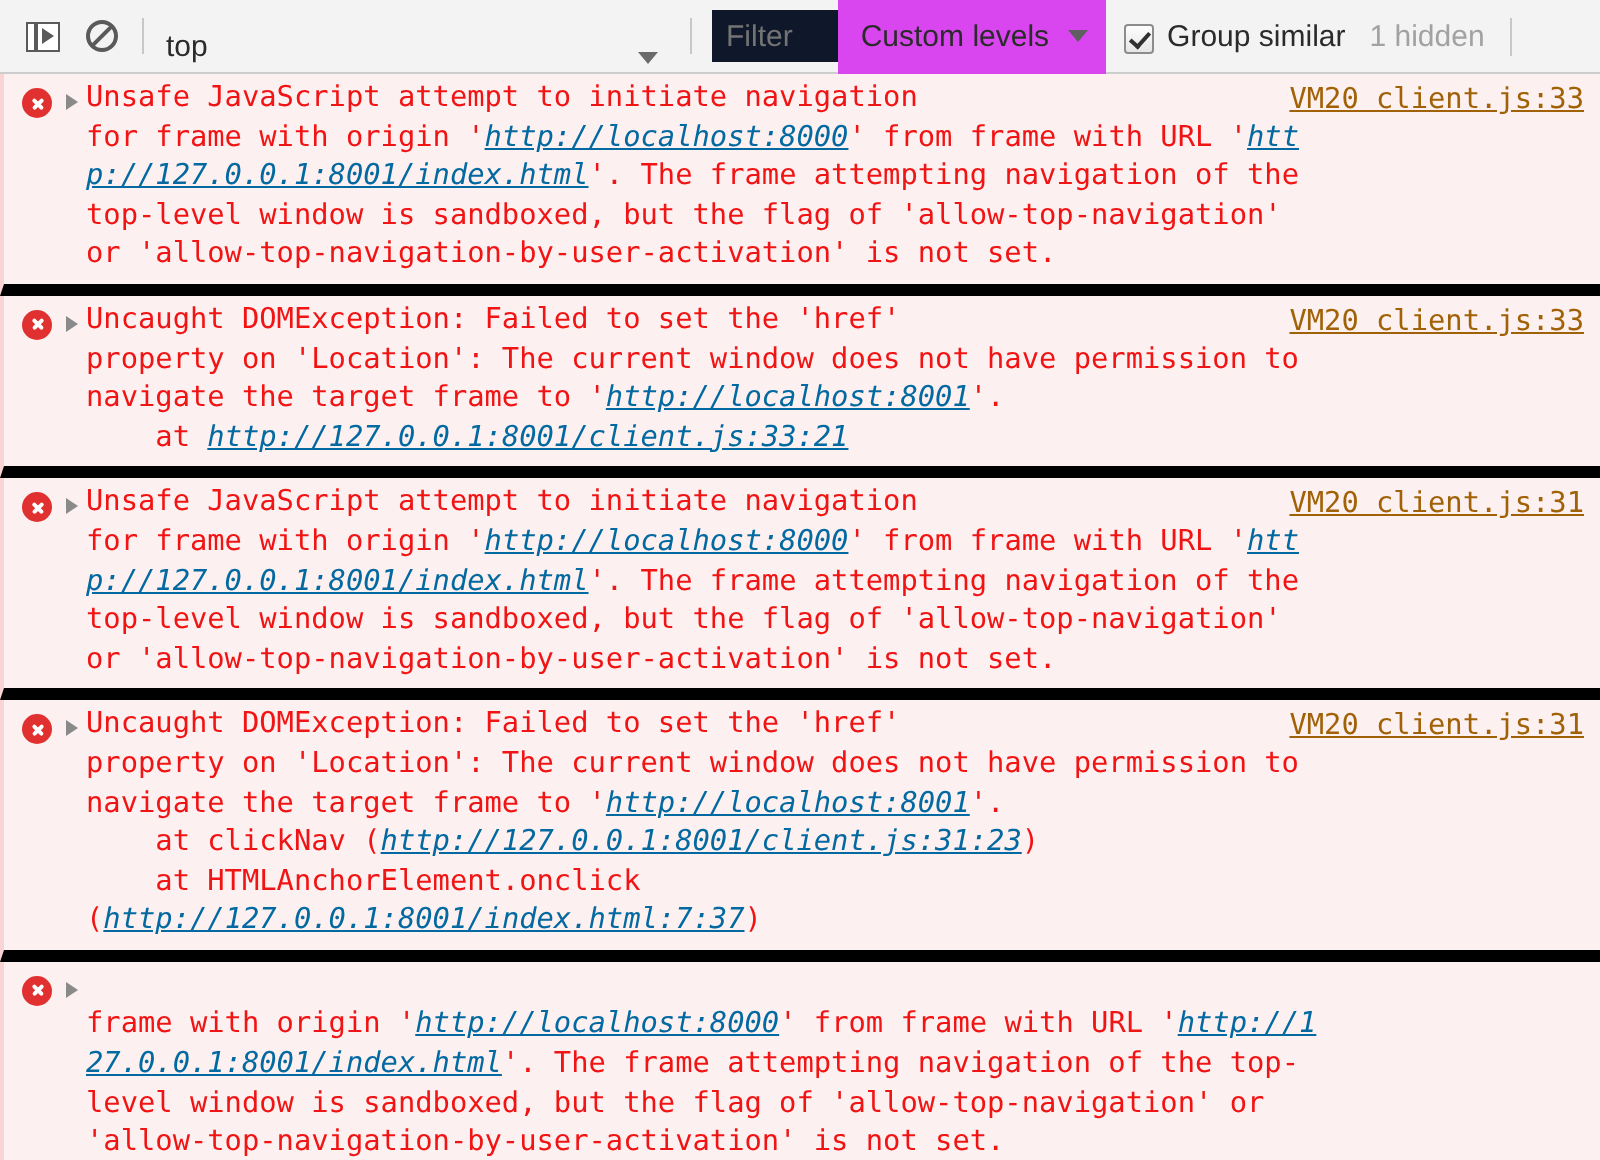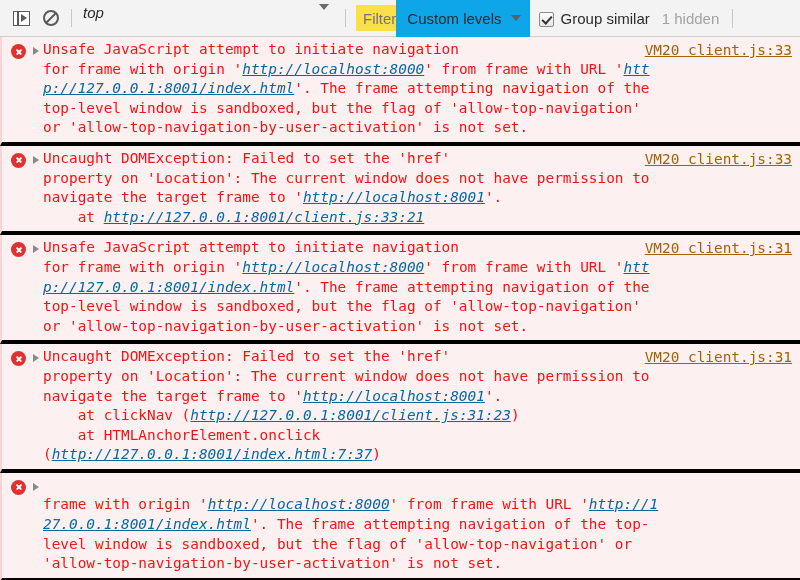--- a/index.html
+++ b/index.html
@@ -83,55 +83,54 @@
   .tb-sep {
     width: 1px;
     height: 18px;
     background: #c8c8c8;
     margin: 0 9px 0 5px;
     flex: 0 0 auto;
   }
   .tb-sep.wide { margin: 0 10px; }
   .context-select {
     display: flex;
-    align-items: flex-start;
+    align-items: flex-end;
     flex: 0 0 auto;
     height: 28px;
     min-width: 254px;
     padding-right: 6px;
     box-sizing: border-box;
     justify-content: space-between;
-    font-style: italic;
   }
   .context-label {
     font-size: 15px;
     color: #2b2b2b;
     padding-left: 2px;
   }
   .caret {
     width: 0; height: 0;
     border-left: 5px solid transparent;
     border-right: 5px solid transparent;
     border-top: 6px solid #6b6b6b;
     margin-left: 8px;
     flex: 0 0 auto;
   }
   .filter-input {
-    background: #fde047;
+    background: #0f172a;
     height: 26px;
     display: flex;
     align-items: center;
-    padding: 0 0 0 7px;
+    padding: 0 23px 0 7px;
     box-sizing: border-box;
     color: #737373;
     font-size: 15px;
     flex: 0 0 auto;
   }
   .levels-dropdown {
-    background: #0ea5e9;
+    background: #d946ef;
     height: 37px;
     display: flex;
     align-items: center;
     padding: 0 9px 0 11px;
     box-sizing: border-box;
     font-size: 15px;
     color: #2b2b2b;
     flex: 0 0 auto;
   }
   .levels-dropdown .caret {
@@ -186,21 +185,21 @@
   }
 
   
   .console {
     background: #ffffff;
     height: 543px;
     overflow: hidden;
   }
   .entry {
     background: #fdf0f0;
-    border-bottom: 4px solid #000000;
+    border-bottom: 6px solid #000000;
     border-left: 2px solid #f8d4d4;
     display: flex;
     align-items: flex-start;
     padding: 3px 0 4px 0;
     position: relative;
     box-sizing: border-box;
   }
   .err-icon {
     width: 15px;
     height: 15px;

